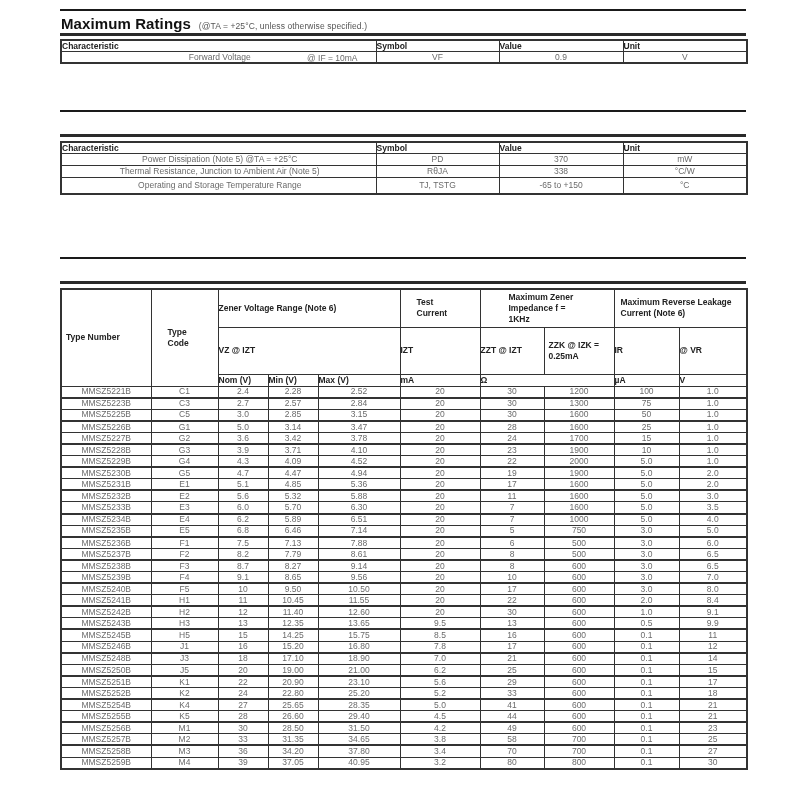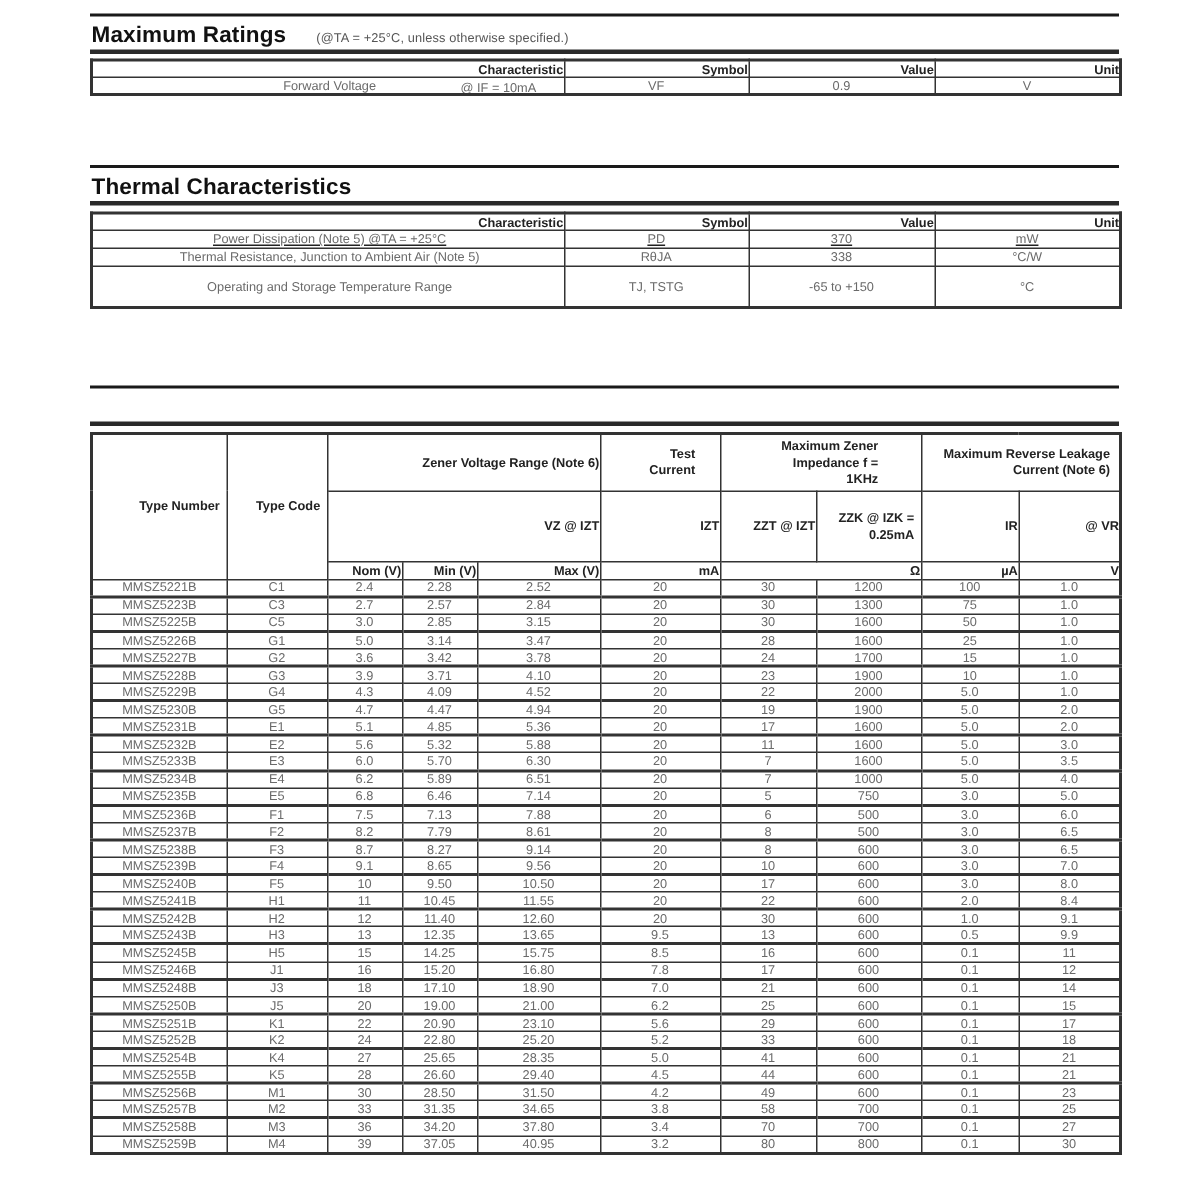--- a/index.html
+++ b/index.html
@@ -2,25 +2,25 @@
 <html><head>
 <meta charset="utf-8">
 <style>
   html, body { margin: 0; padding: 0; background: #ffffff; }
   body { width: 800px; height: 800px; position: relative; overflow: hidden;
          font-family: "Liberation Sans", sans-serif; color: #222; }
   .section { position: absolute; left: 60px; width: 686px; }
   .rule-top { position: absolute; left: 0; right: 0; height: 2px; background: #1a1a1a; }
   .rule-bottom { position: absolute; left: 0; right: 0; height: 3px; background: #2a2a2a; }
   .sec-title { position: absolute; left: 1px; font-weight: bold; font-size: 15px; color: #111; white-space: nowrap; letter-spacing: 0.1px; }
-  .sec-title .cond { font-weight: normal; font-size: 8.5px; color: #555; margin-left: 20px; }
+  .sec-title .cond { font-weight: normal; font-size: 8.5px; color: #555; margin-left: 8px; }
   table { border-collapse: collapse; position: absolute; left: 0; width: 686px; table-layout: fixed; }
   table.outer { border: 2px solid #333; }
   td, th { border: 1px solid #333; padding: 0; font-size: 8.5px; line-height: 1; overflow: hidden; white-space: nowrap; }
-  th { font-weight: bold; color: #222; font-size: 8.5px; text-align: right; }
+  th { font-weight: bold; color: #222; font-size: 8.5px; text-align: left; }
   td { color: #6a6a6a; text-align: center; font-weight: normal; }
   td.left { text-align: center; padding-left: 2px; }
   .row-thick td { border-top: 2px solid #333; }
   .ch-cell { position: relative; }
   .ch-cell .cond-r { position: absolute; right: 18px; top: 2px; }
   .elec th { font-size: 8.5px; line-height: 11px; white-space: normal; }
   .elec td { height: 10.1px; font-size: 8.5px; }
 </style>
 </head>
 <body>
@@ -53,51 +53,48 @@
       <td>VF</td>
       <td>0.9</td>
       <td>V</td>
     </tr>
   </tbody>
     </table>
 </div>
 
 <div class="section" style="top:110px;height:110px;">
   <div class="rule-top" style="top:0;"></div>
-  <div class="sec-title" style="top:6px;">
-    <span>Thermal Characteristics</span>
-  </div>
   <div class="rule-bottom" style="top:24px;"></div>
   <table class="outer" style="top:31px;">
     <colgroup>
         <col style="width:315px">
         <col style="width:123px">
         <col style="width:124px">
         <col style="width:124px">
       </colgroup>
     <tbody>
         <tr style="height:11px;">
       <th>Characteristic</th>
       <th>Symbol</th>
       <th>Value</th>
       <th>Unit</th>
     </tr>
-    <tr style="height:12px;text-decoration:underline;">
+    <tr style="height:12px;">
       <td class="left">Power Dissipation (Note 5) @TA = +25°C</td>
       <td>PD</td>
       <td>370</td>
       <td>mW</td>
     </tr>
     <tr style="height:12px;">
       <td class="left">Thermal Resistance, Junction to Ambient Air (Note 5)</td>
       <td>RθJA</td>
       <td>338</td>
       <td>°C/W</td>
     </tr>
-    <tr style="height:28px;">
+    <tr style="height:17px;">
       <td class="left">Operating and Storage Temperature Range</td>
       <td>TJ, TSTG</td>
       <td>-65 to +150</td>
       <td>°C</td>
     </tr>
   </tbody>
     </table>
 </div>
 
 <div class="section" style="top:257px;height:540px;">
@@ -112,21 +109,21 @@
         <col style="width:82px">
       <col style="width:80px">
       <col style="width:64px">
         <col style="width:70px">
       <col style="width:65px">
         <col style="width:68px">
     </colgroup>
     <thead>
       <tr style="height:38px;">
         <th rowspan="3" style="padding:0 4px;">Type Number</th>
-        <th rowspan="3" style="padding:0 4px;">Type Code</th>
+        <th rowspan="3" style="padding:0 16px;">Type Code</th>
         <th colspan="3">Zener Voltage Range (Note 6)</th>
         <th style="padding:0 16px;">Test Current</th>
         <th colspan="2" style="padding:0 28px;">Maximum Zener Impedance f = 1KHz</th>
         <th colspan="2" style="padding:0 6px;">Maximum Reverse Leakage Current (Note 6)</th>
       </tr>
       <tr style="height:27px;">
         <th colspan="3">VZ @ IZT</th>
         <th>IZT</th>
         <th>ZZT @ IZT</th>
         <th style="padding:12px 4px;">ZZK @ IZK = 0.25mA</th>

